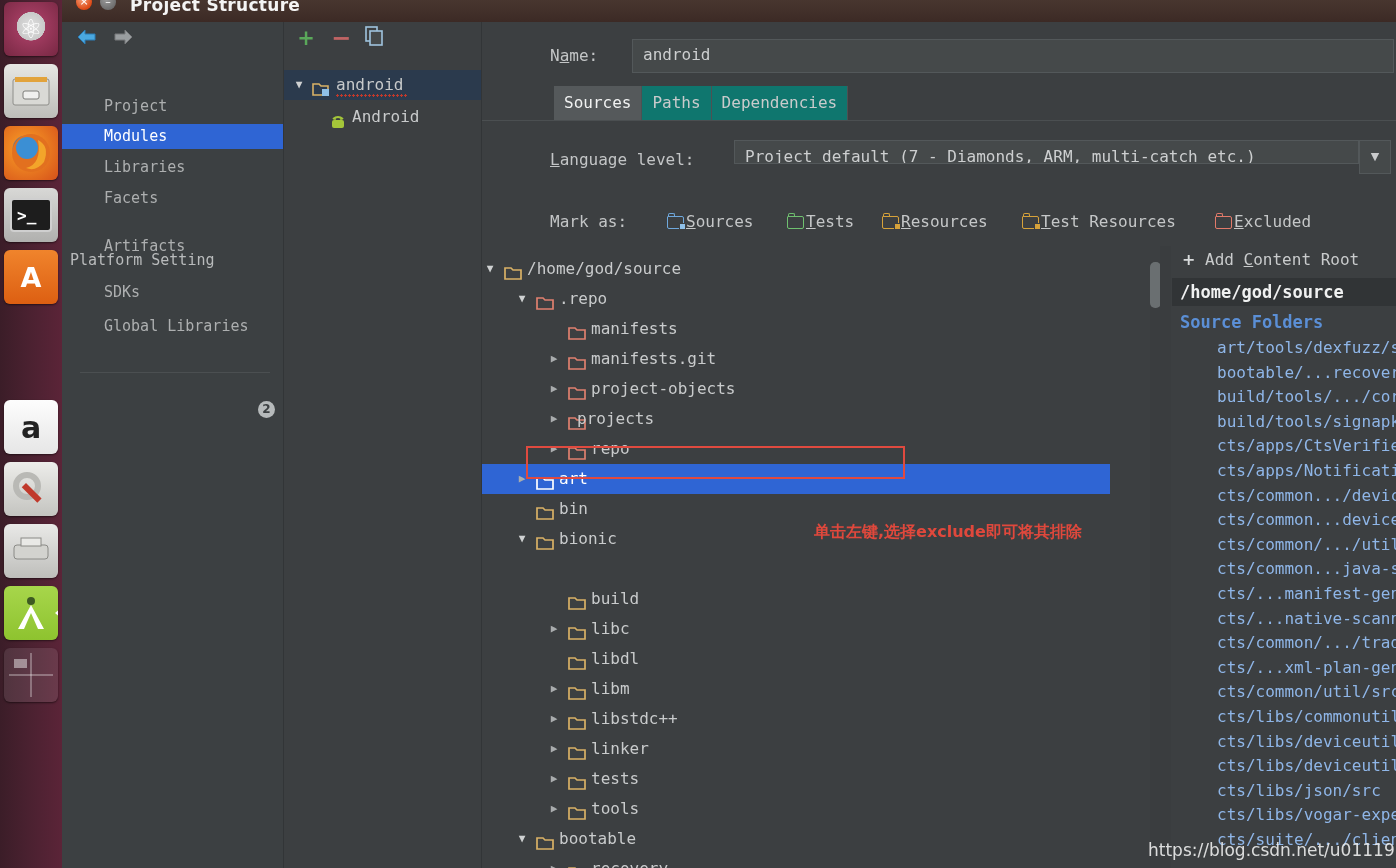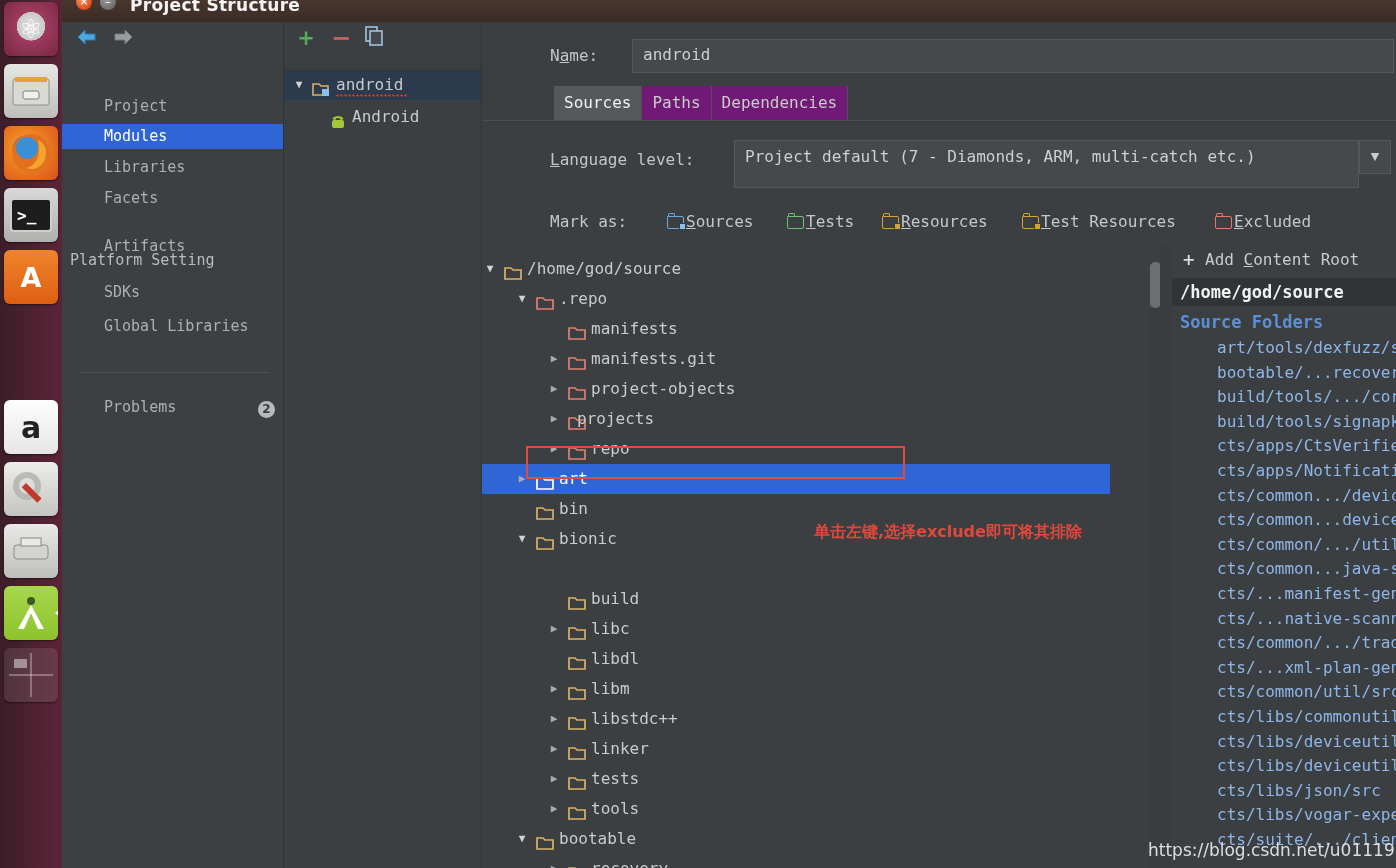--- a/index.html
+++ b/index.html
@@ -84,21 +84,21 @@
   .field{position:absolute;background:#45494a;border:1px solid #53585a;box-sizing:border-box;
          color:#cdcfd0;font-size:16px;line-height:30px;padding-left:10px;white-space:nowrap;overflow:hidden;
          font-family:"DejaVu Sans Mono","Liberation Mono",monospace;}
   .arrowbtn{position:absolute;width:32px;height:34px;background:#45494a;border:1px solid #53585a;
             box-sizing:border-box;color:#c9cbcc;text-align:center;line-height:32px;font-size:11px;
             font-family:"DejaVu Sans",sans-serif;}
 
   
   #tabs{position:absolute;left:72px;top:64px;height:34px;}
   .tab{float:left;height:34px;line-height:34px;padding:0 10px;font-size:16px;color:#c9cbcc;
-       background:#701a75;border-right:1px solid #4d5153;box-sizing:border-box;}
+       background:#0f766e;border-right:1px solid #4d5153;box-sizing:border-box;}
   .tab.on{background:#55595b;color:#f1f2f2;}
   #tabline{position:absolute;left:0;top:98px;width:915px;height:1px;background:#4b4f51;}
 
   
   .markitem{position:absolute;font-size:16px;color:#c5c7c8;white-space:nowrap;}
   .fico{display:inline-block;width:17px;height:13px;vertical-align:-2px;margin-right:2px;position:relative;
         border:1.6px solid #d9b166;border-radius:1px 2px 2px 2px;box-sizing:border-box;}
   .fico::before{content:"";position:absolute;left:0;top:-4px;width:7px;height:4px;border:1.6px solid #d9b166;
         border-bottom:none;border-radius:2px 2px 0 0;box-sizing:border-box;}
   .fico.blue{border-color:#6fa8dc;}   .fico.blue::before{border-color:#6fa8dc;}
@@ -238,21 +238,20 @@
     </div>
     <div class="navrow itm" style="top:72px">Project</div>
     <div class="navrow itm on" style="top:102px">Modules</div>
     <div class="navrow itm" style="top:133px">Libraries</div>
     <div class="navrow itm" style="top:164px">Facets</div>
     <div class="navrow itm" style="top:212px">Artifacts</div>
     <div class="navrow grp" style="top:226px">Platform Setting</div>
     <div class="navrow itm" style="top:258px">SDKs</div>
     <div class="navrow itm" style="top:292px">Global Libraries</div>
     <div class="navsep" style="top:350px"></div>
-    <div class="navrow itm" style="top:373px">Problems</div>
     <div class="badge" style="top:379px">2</div>
   </div>
 
   <div id="modpanel">
     <div id="modtools">
       <div class="mt add">+</div>
       <div class="mt rem">−</div>
       <div class="mt cpy">
         <svg width="19" height="20" viewBox="0 0 19 20">
             <rect x="1" y="1" width="11" height="14" fill="none" stroke="#9fc4de" stroke-width="1.6"></rect>
@@ -295,21 +294,21 @@
     <div id="tabs">
       <div class="tab on">Sources</div>
       <div class="tab">Paths</div>
       <div class="tab">Dependencies</div>
     </div>
     <div id="tabline"></div>
 
     <div class="lbl" style="left:68px;top:128px">
       <span class="ul">L</span><span>anguage level:</span>
     </div>
-    <div class="field" style="left:252px;top:118px;width:625px;height:48px;line-height:32px">Project default (7 - Diamonds, ARM, multi-catch etc.)</div>
+    <div class="field" style="left:252px;top:118px;width:625px;height:24px;line-height:32px">Project default (7 - Diamonds, ARM, multi-catch etc.)</div>
     <div class="arrowbtn" style="left:877px;top:118px">▼</div>
 
     <div class="lbl" style="left:68px;top:190px">Mark as:</div>
     <div class="markitem" style="left:185px;top:190px">
       <span class="fico blue"><span class="dot"></span></span><span class="ul">S</span>ources</div>
     <div class="markitem" style="left:305px;top:190px">
       <span class="fico green"></span><span class="ul">T</span>ests</div>
     <div class="markitem" style="left:400px;top:190px">
       <span class="fico gold"><span class="dot g"></span></span><span class="ul">R</span>esources</div>
     <div class="markitem" style="left:540px;top:190px">

